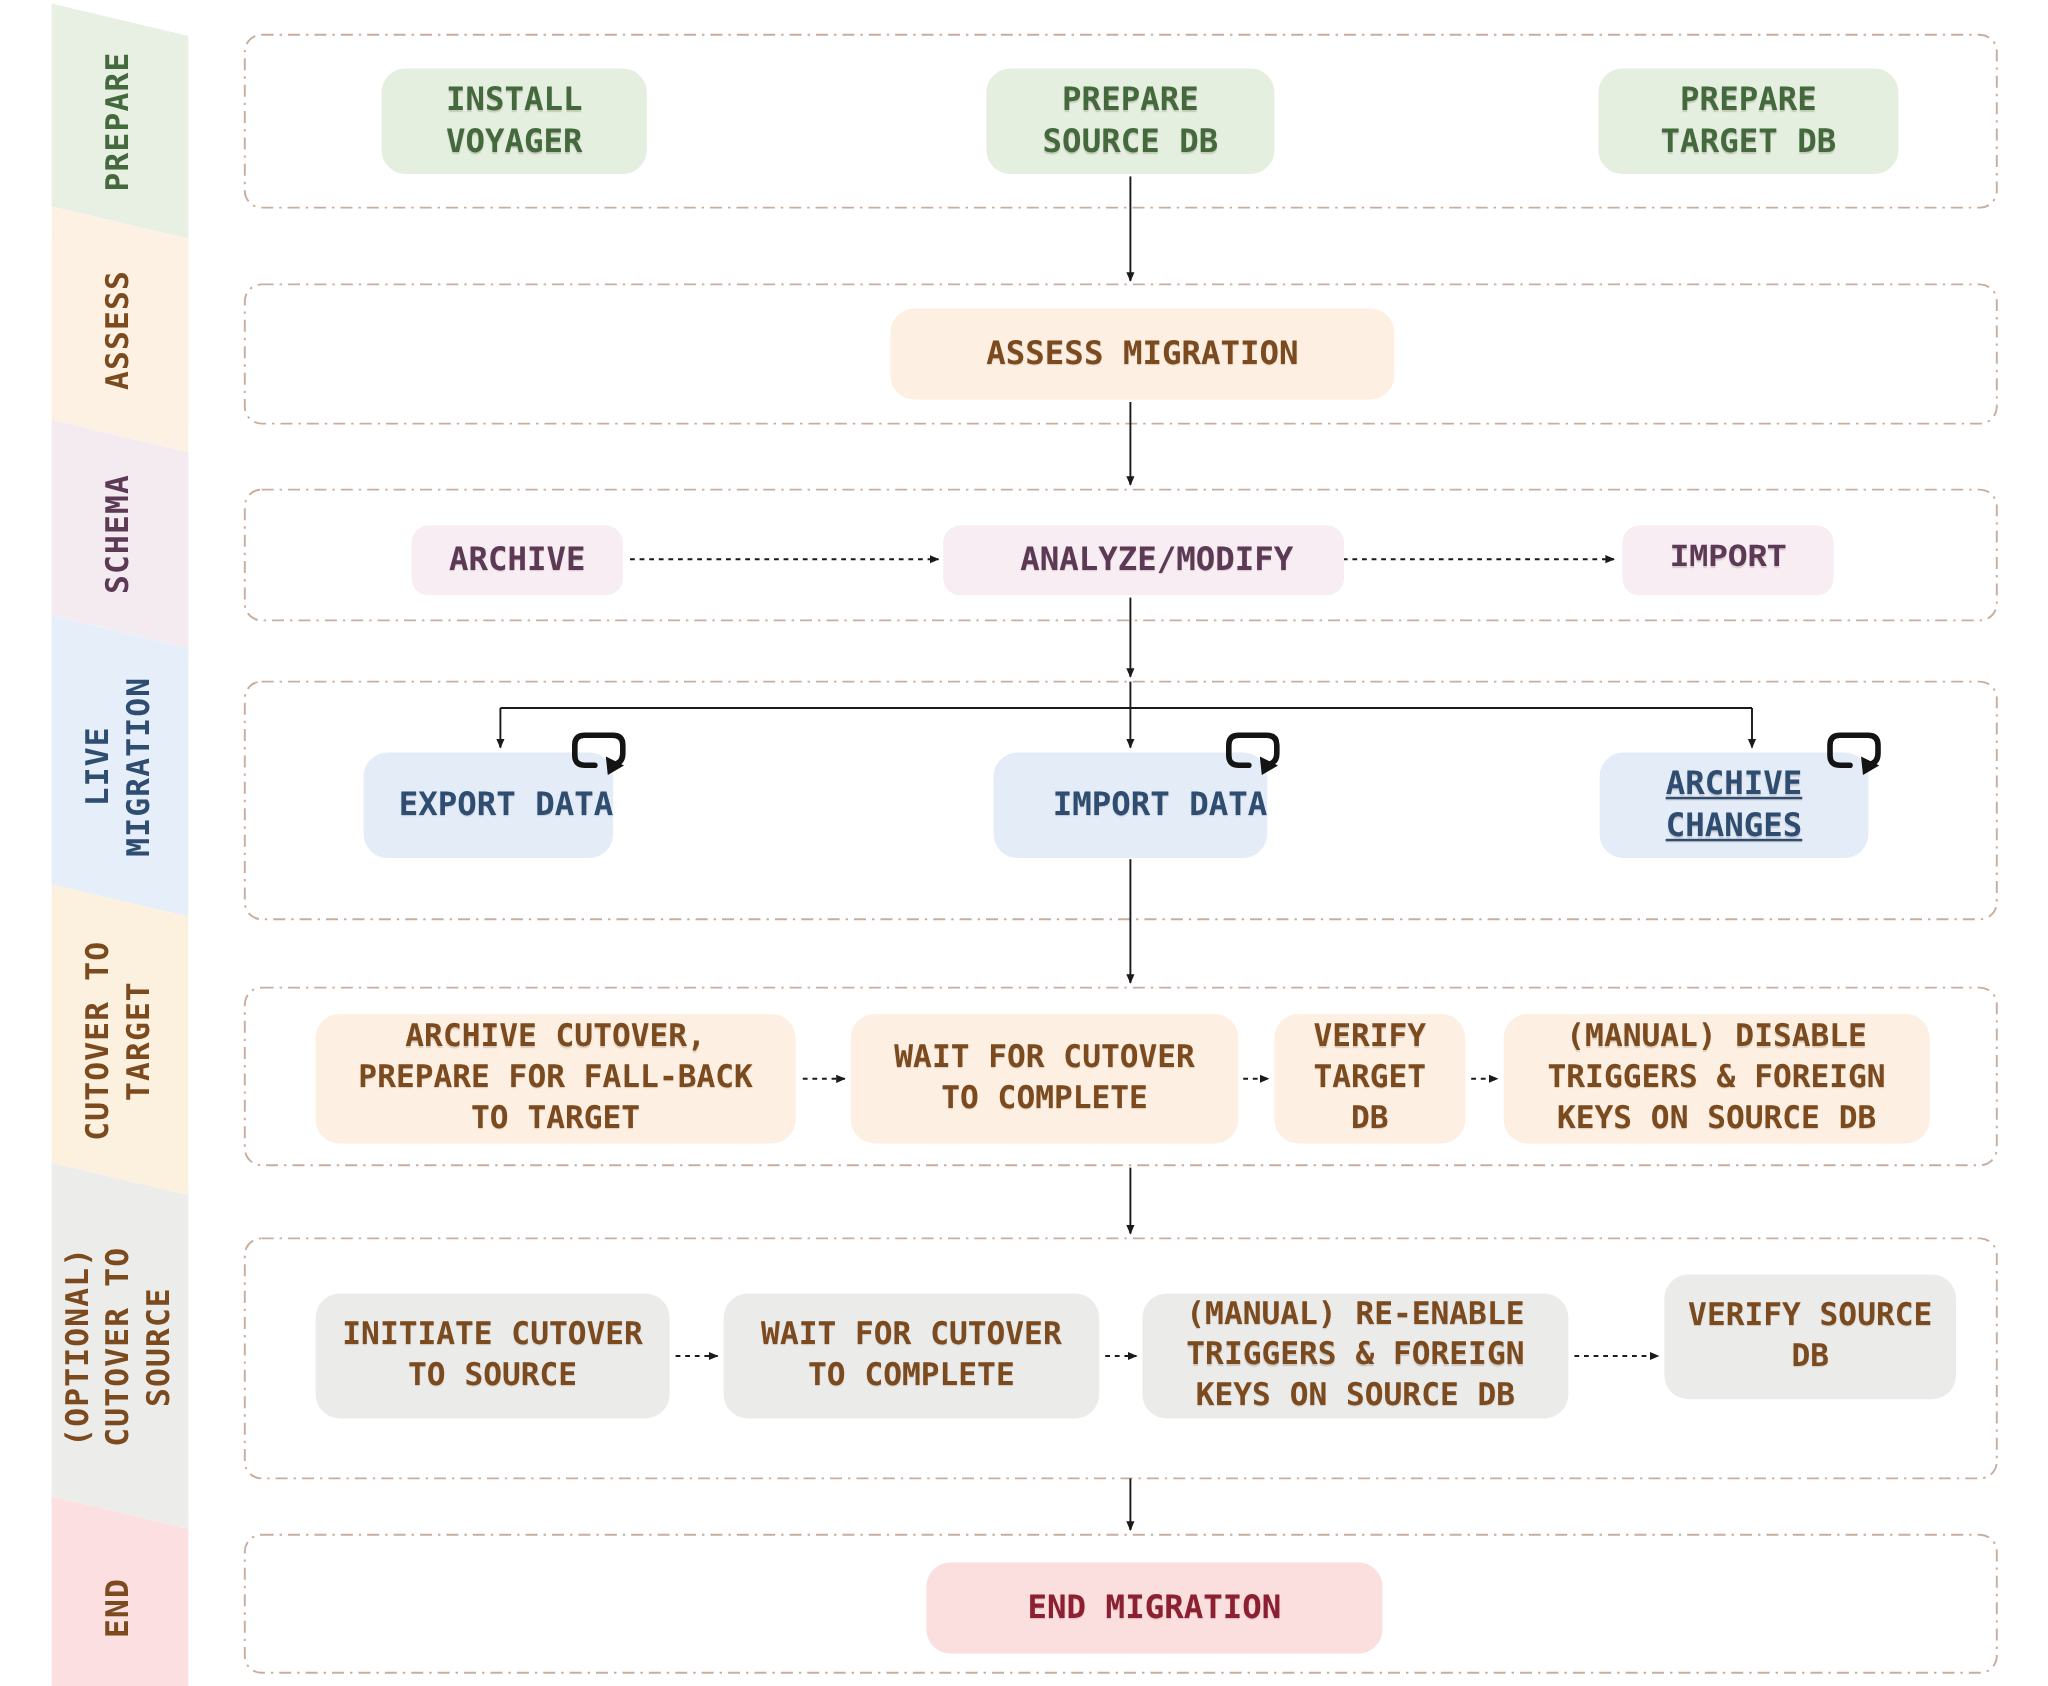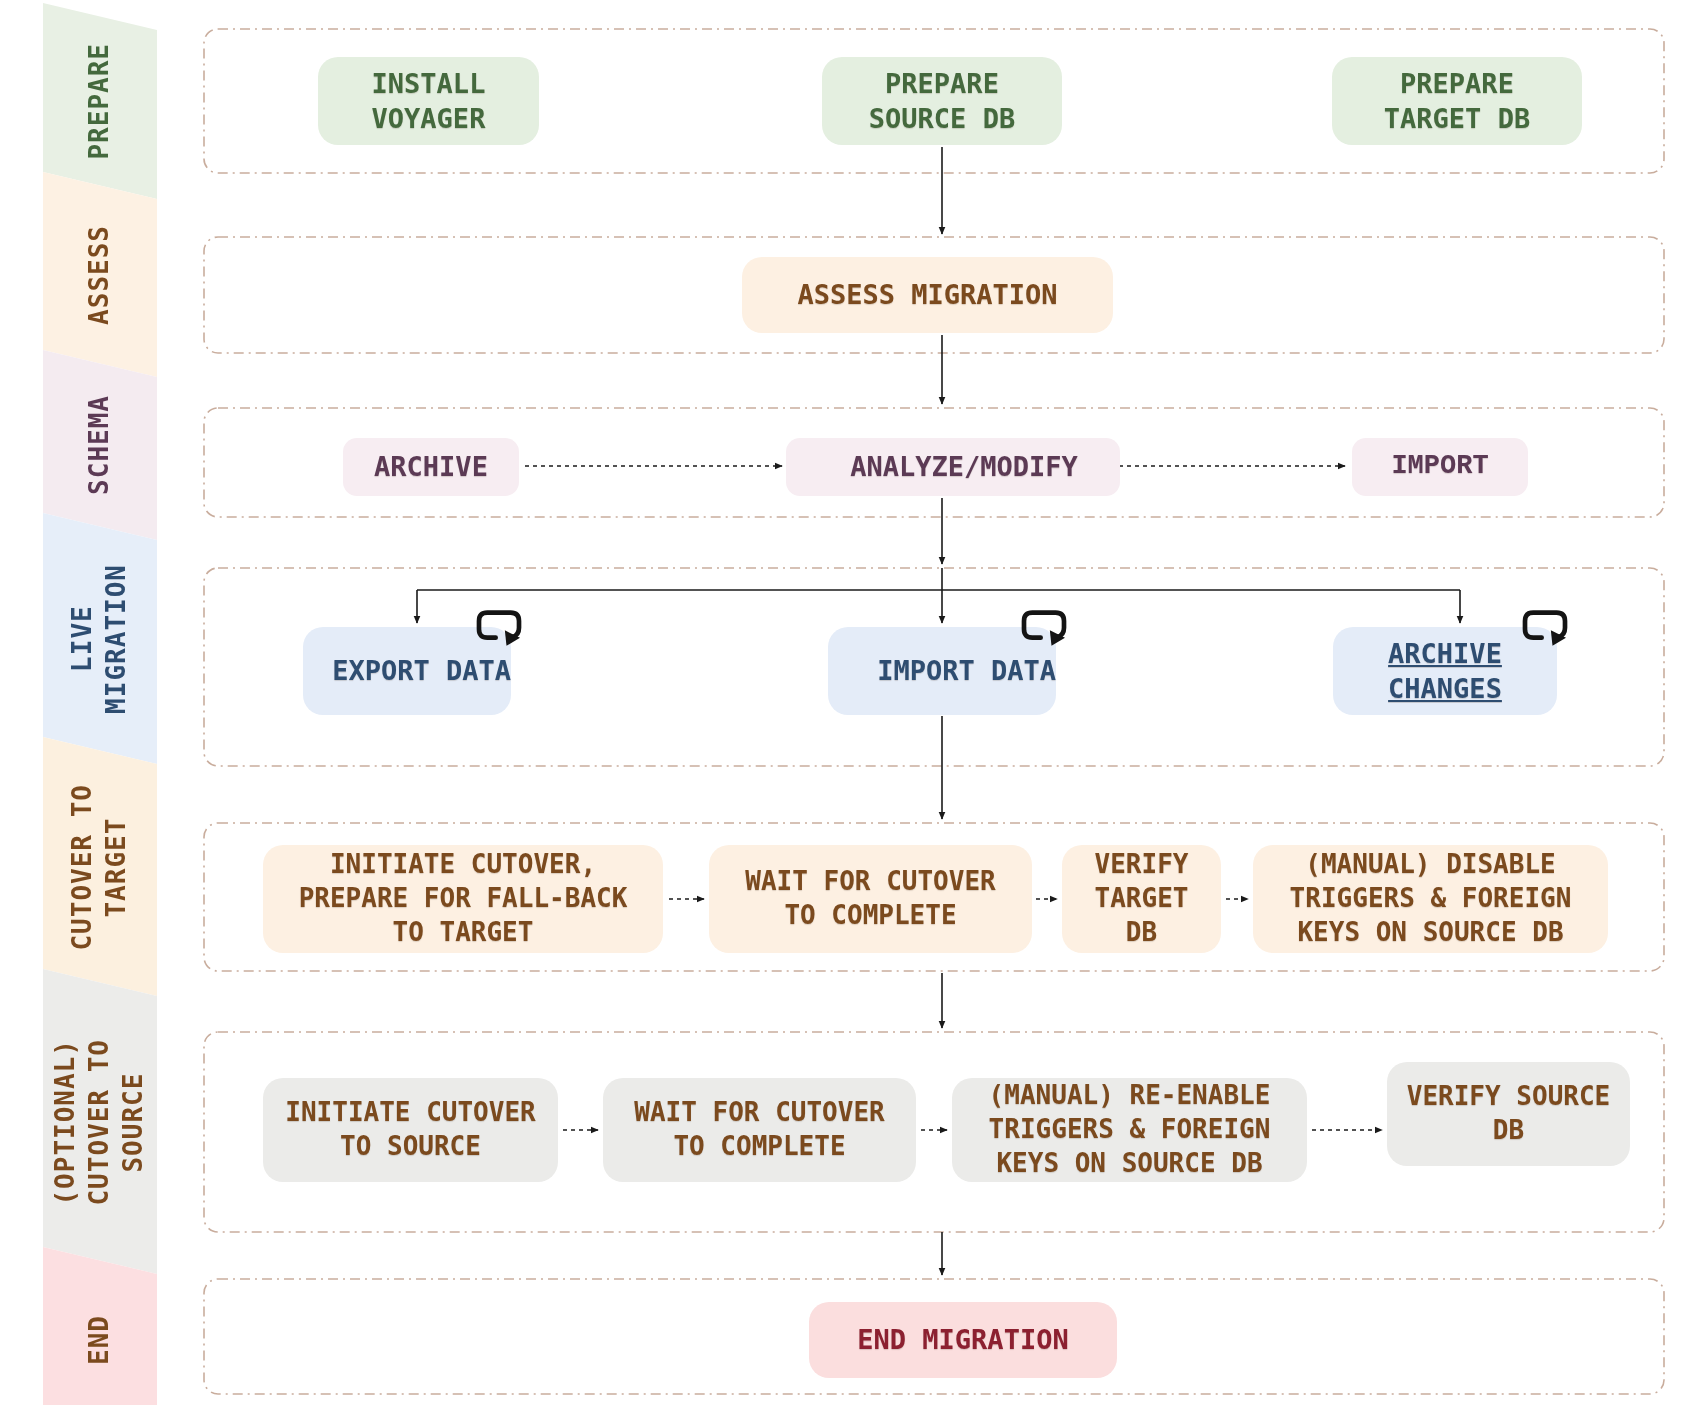--- a/index.html
+++ b/index.html
@@ -154,21 +154,21 @@
       <span>PREPARE
 SOURCE DB</span>
     </div>
     <div class="box c-green" style="left:1128px;top:28px;width:250px;height:88px;">
       <span>PREPARE
 TARGET DB</span>
     </div>
   </div>
 
   <div class="row row2">
-    <div class="box c-assess" style="left:538px;top:20px;width:371px;height:76px;">
+    <div class="box c-assess" style="left:538px;top:20px;width:420px;height:76px;">
       <span>ASSESS MIGRATION</span>
     </div>
   </div>
 
   <div class="row row3">
     <div class="box c-schema small" style="left:139px;top:30px;width:176px;height:58px;">
       <span>ARCHIVE</span>
     </div>
     <div class="box c-schema small" style="left:582px;top:30px;width:312px;height:58px;padding-left:22px;">
       <span>ANALYZE/MODIFY</span>
@@ -198,21 +198,21 @@
 CHANGES</span>
       <svg class="loop-icon" viewBox="0 0 30 24">
         <path d="M13 19 H8 Q3 19 3 14 V9 Q3 4 8 4 H22 Q27 4 27 9 V13 Q27 17.5 23 18.6" fill="none" stroke="#141414" stroke-width="2.8" stroke-linecap="round"></path>
         <polygon points="18.5,14.6 27.6,19.1 19.5,23.9" fill="#141414"></polygon>
       </svg>
     </div>
   </div>
 
   <div class="row row5">
     <div class="box c-cutover sm-font" style="left:59px;top:22px;width:400px;height:108px;">
-      <span>INITIATE CUTOVER,
+      <span>ARCHIVE CUTOVER,
 PREPARE FOR FALL-BACK
 TO TARGET</span>
     </div>
     <div class="box c-cutover sm-font" style="left:505px;top:22px;width:323px;height:108px;">
       <span>WAIT FOR CUTOVER
 TO COMPLETE</span>
     </div>
     <div class="box c-cutover sm-font" style="left:858px;top:22px;width:159px;height:108px;">
       <span>VERIFY
 TARGET
@@ -239,18 +239,18 @@
 TRIGGERS &amp; FOREIGN
 KEYS ON SOURCE DB</span>
     </div>
     <div class="box c-gray sm-font" style="left:1183px;top:30px;width:243px;height:104px;">
       <span>VERIFY SOURCE
 DB</span>
     </div>
   </div>
 
   <div class="row row7">
-    <div class="box c-end" style="left:605px;top:23px;width:308px;height:76px;">
+    <div class="box c-end" style="left:568px;top:23px;width:380px;height:76px;">
       <span>END MIGRATION</span>
     </div>
   </div>
 
 </div>
 
 </body></html>

